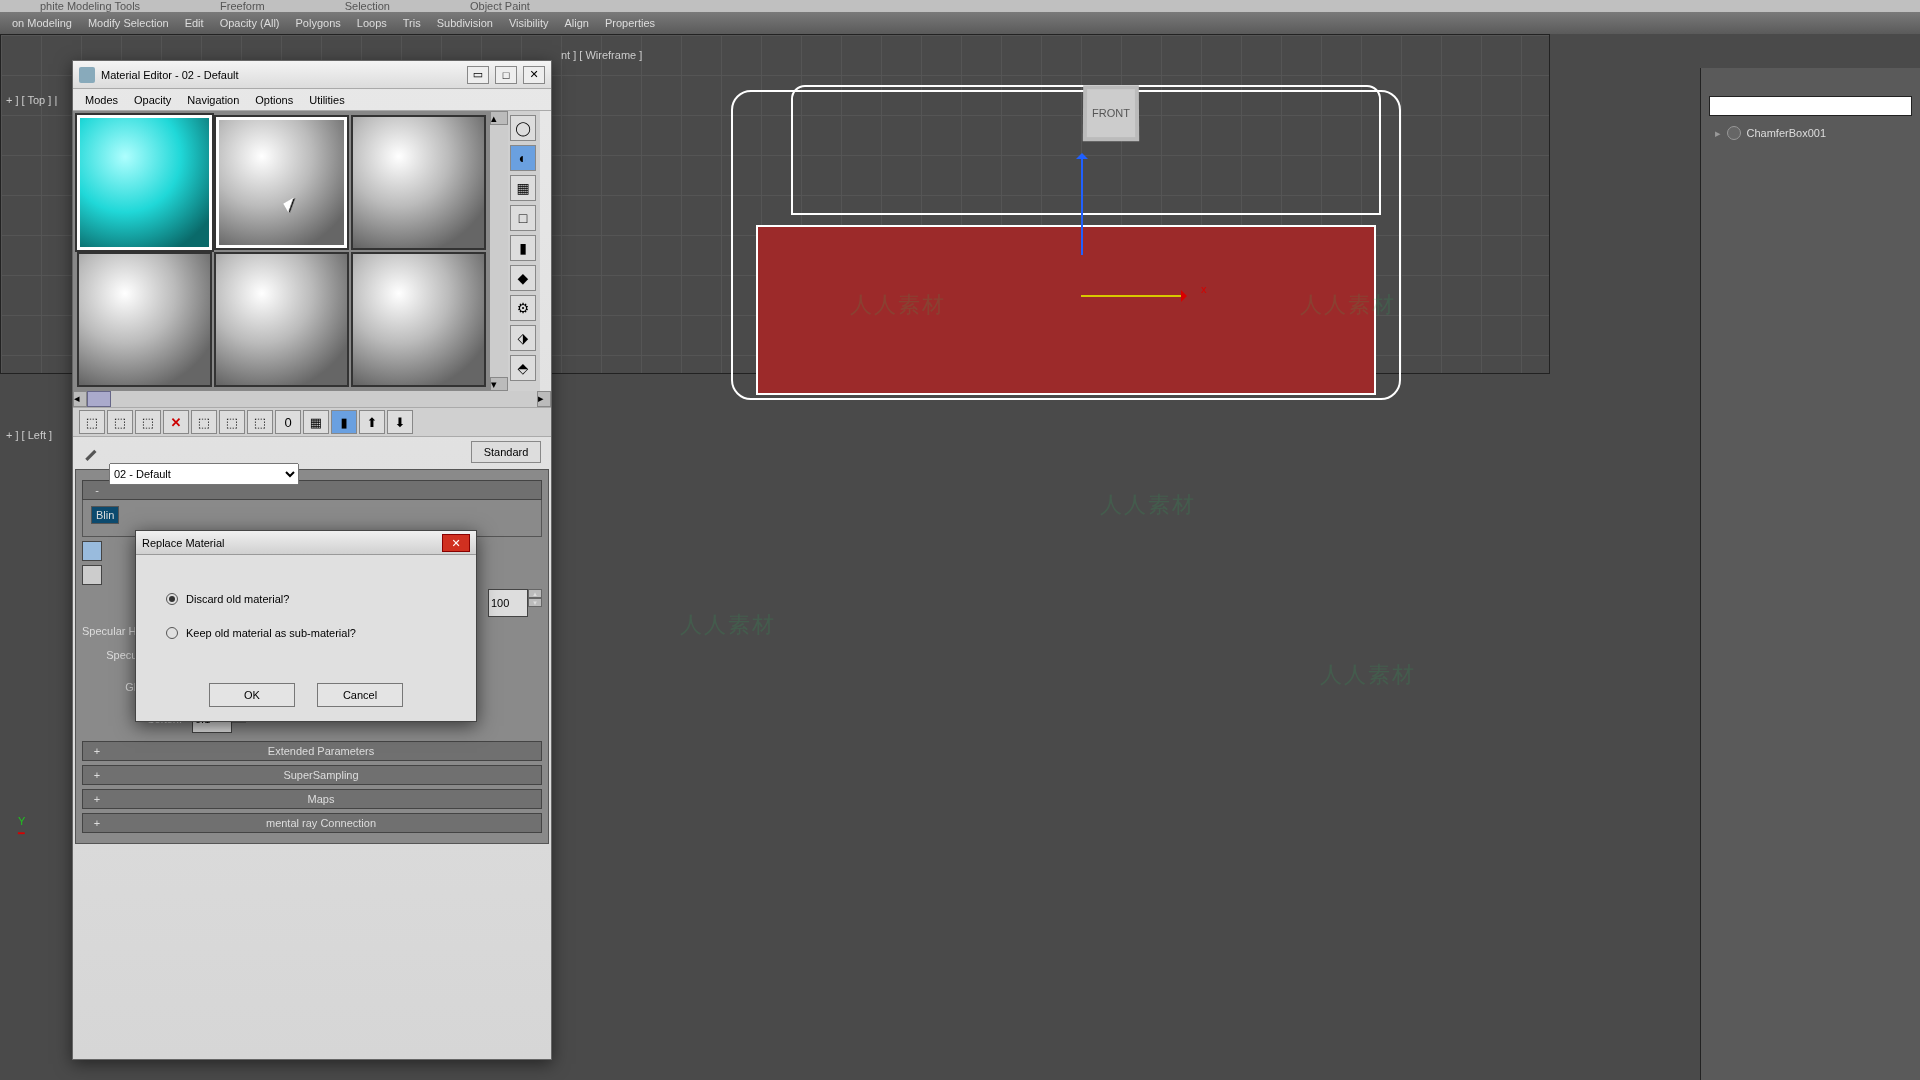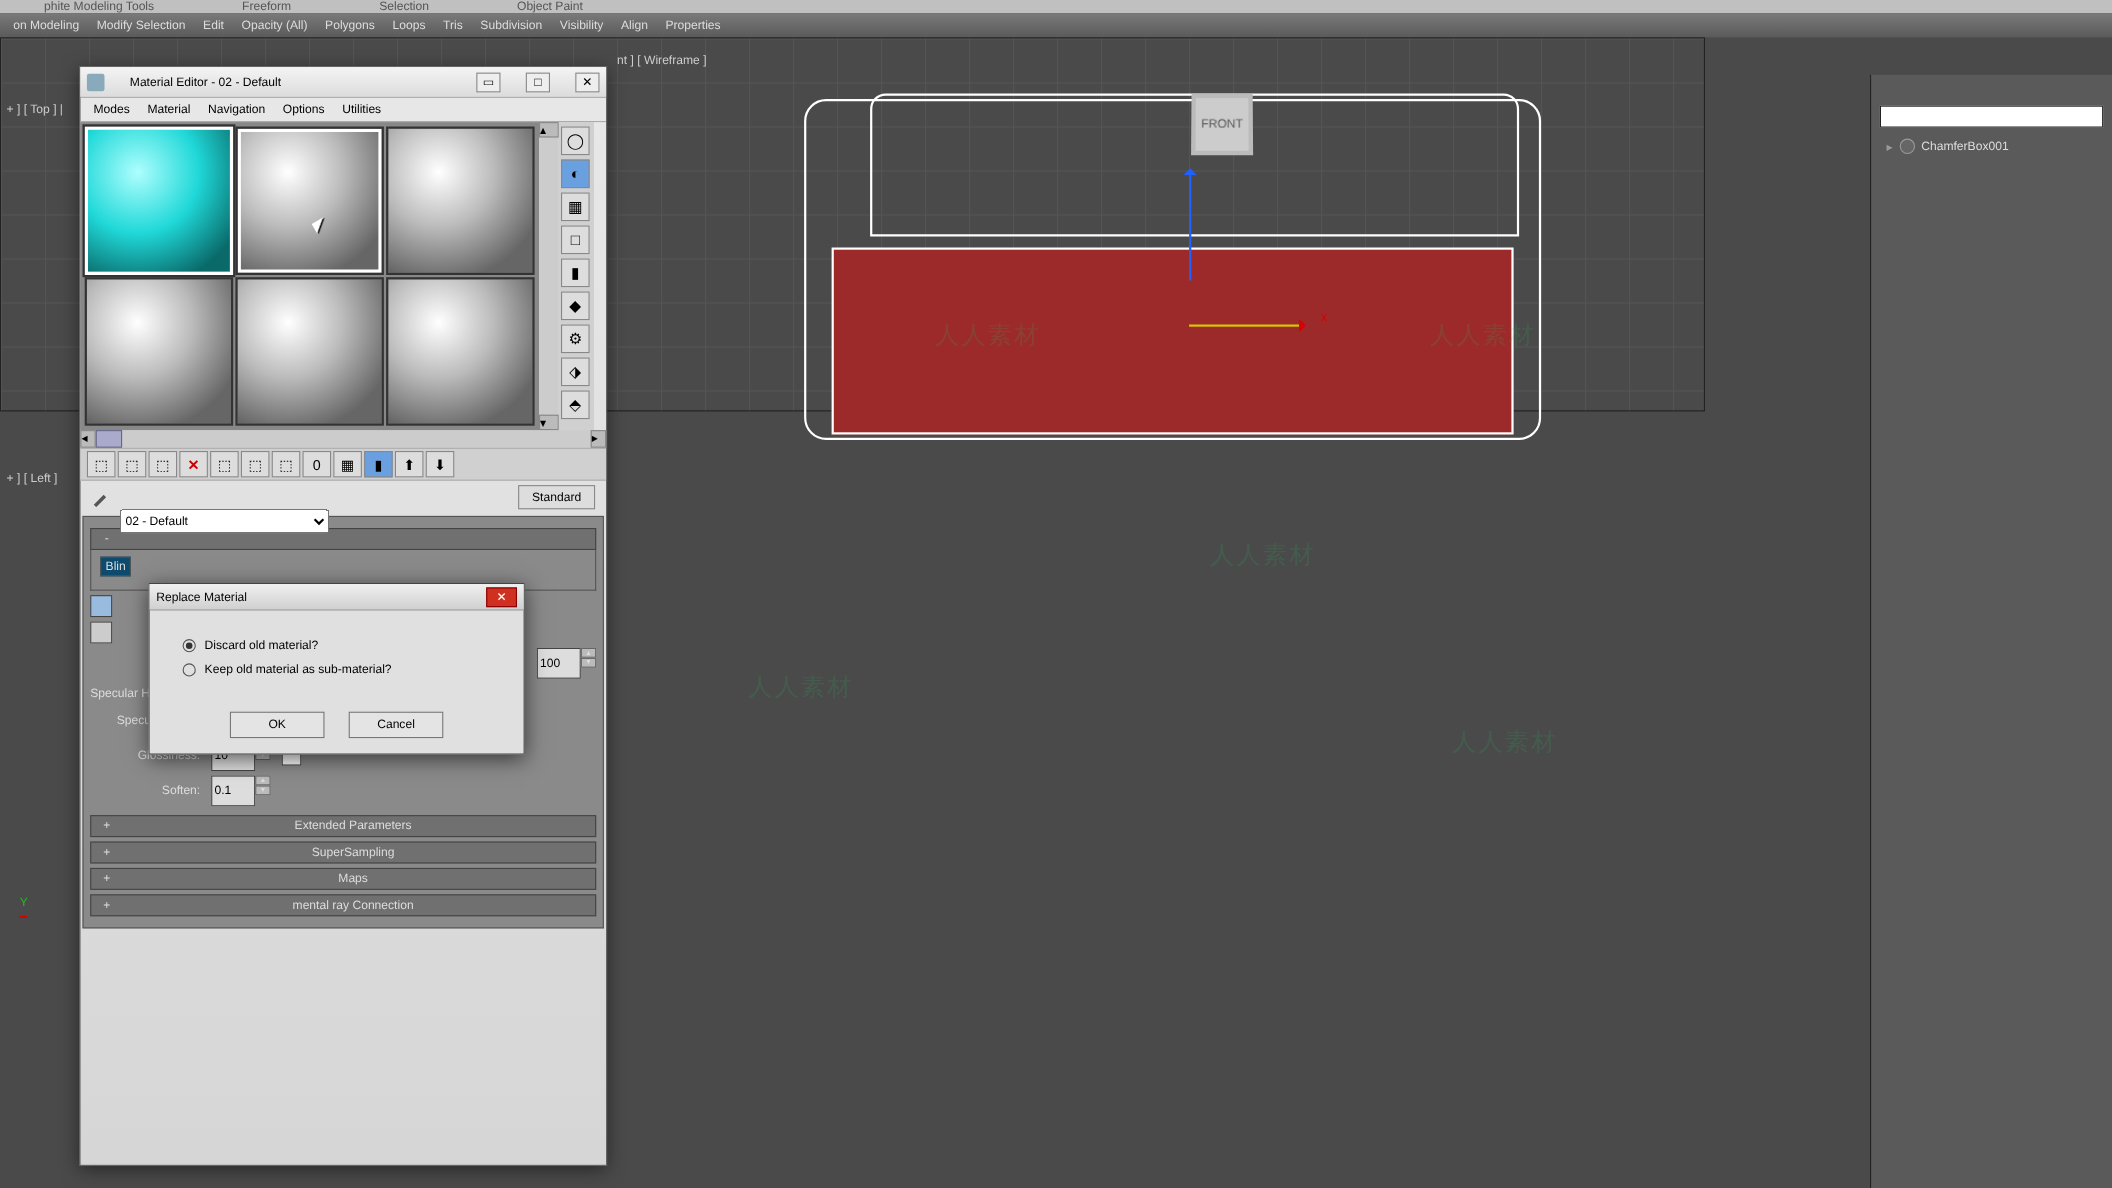--- a/index.html
+++ b/index.html
@@ -59,21 +59,21 @@
 .world-axis .y { color: #20c020; }
 
 
 .scene-panel { position: absolute; right: 0; top: 34px; width: 220px; bottom: 0; background: #5a5a5a; border-left: 1px solid #222; }
 .scene-search { margin: 28px 8px 6px 8px; height: 20px; background: #fff; border: 1px solid #222; }
 .scene-item { display: flex; align-items: center; gap: 6px; padding: 4px 14px; color: #ddd; }
 .scene-item .ico { width: 14px; height: 14px; border: 1px solid #999; border-radius: 50%; background: #666; }
 
 
 .mateditor { position: absolute; left: 72px; top: 60px; width: 480px; height: 1000px; background: linear-gradient(#e8e8e8,#d6d6d6); border: 1px solid #666; box-shadow: 0 4px 16px rgba(0,0,0,.5); }
-.me-title { height: 28px; background: linear-gradient(#f4f4f4,#dcdcdc); display: flex; align-items: center; padding: 0 6px; gap: 23px; border-bottom: 1px solid #aaa; }
+.me-title { height: 28px; background: linear-gradient(#f4f4f4,#dcdcdc); display: flex; align-items: center; padding: 0 6px; gap: 6px; border-bottom: 1px solid #aaa; }
 .me-title .ico { width: 16px; height: 16px; background: #8ab; border-radius: 2px; }
 .me-title .spacer { flex: 1; }
 .me-title .btn { width: 22px; height: 18px; border: 1px solid #888; background: #eee; display:flex; align-items:center; justify-content:center; }
 .me-menu { height: 22px; display: flex; align-items: center; gap: 4px; padding: 0 6px; border-bottom: 1px solid #aaa; }
 .me-menu span { padding: 2px 6px; }
 
 .me-slots-wrap { display: flex; }
 .me-slots { display: grid; grid-template-columns: repeat(3, 135px); grid-template-rows: repeat(2, 135px); gap: 2px; padding: 4px; background: #888; }
 .slot { background: radial-gradient(circle at 35% 30%, #fff, #bbb 40%, #666 80%); border: 2px solid #333; position: relative; }
 .slot.sel { border: 3px solid #fff; outline: 2px solid #333; }
@@ -118,21 +118,21 @@
 .sh-row .arrows div { height:9px; background:#bbb; border:1px solid #666; font-size:7px; text-align:center; line-height:7px; }
 .sh-row .swatch { width:60px; height:18px; background:#fff; border:1px solid #333; }
 .sh-row .swatch.small { width:18px; }
 
 
 .dialog { position: absolute; left: 135px; top: 530px; width: 342px; background: #e0e0e0; border: 1px solid #444; box-shadow: 0 4px 18px rgba(0,0,0,.6); z-index: 50; }
 .dlg-title { height: 24px; background: linear-gradient(#f0f0f0,#d0d0d0); display:flex; align-items:center; padding:0 6px; border-bottom:1px solid #999; }
 .dlg-title .spacer { flex:1; }
 .dlg-title .close { width:28px; height:18px; background:#d03020; color:#fff; text-align:center; border:1px solid #800; line-height:16px; }
 .dlg-body { padding: 16px 20px 10px 30px; }
-.dlg-body .opt { display:flex; align-items:center; gap:8px; margin: 10px 0; }
+.dlg-body .opt { display:flex; align-items:center; gap:8px; margin: 22px 0; }
 .dlg-body .radio { width:12px; height:12px; border:1px solid #555; border-radius:50%; display:inline-flex; align-items:center; justify-content:center; }
 .dlg-body .radio.on::after { content:''; width:6px; height:6px; background:#333; border-radius:50%; }
 .dlg-btns { display:flex; justify-content:center; gap:22px; padding: 12px 0 14px 0; }
 .dlg-btns button { width: 86px; height: 24px; background:#e4e4e4; border:1px solid #777; }
 
 
 .cursor { position: absolute; left: 285px; top: 200px; width: 14px; height: 20px; z-index: 100; }
 .cursor::before { content:''; position:absolute; border-left:12px solid #fff; border-bottom:10px solid transparent; border-top:0; transform: rotate(-30deg); filter: drop-shadow(1px 1px 0 #000); }
 
 .watermark { position:absolute; color:#22c55e; opacity:.15; font-size:22px; letter-spacing:2px; }
@@ -201,21 +201,21 @@
   <div class="me-title">
     <span class="ico"></span>
     <span>Material Editor - 02 - Default</span>
     <span class="spacer"></span>
     <span class="btn">▭</span>
     <span class="btn">□</span>
     <span class="btn">✕</span>
   </div>
   <div class="me-menu">
     <span>Modes</span>
-    <span>Material</span>
+    <span>Opacity</span>
     <span>Navigation</span>
     <span>Options</span>
     <span>Utilities</span>
   </div>
 
   <div class="me-slots-wrap">
     <div class="me-slots">
       <div class="slot cyan sel"></div>
       <div class="slot hot"></div>
       <div class="slot"></div>

